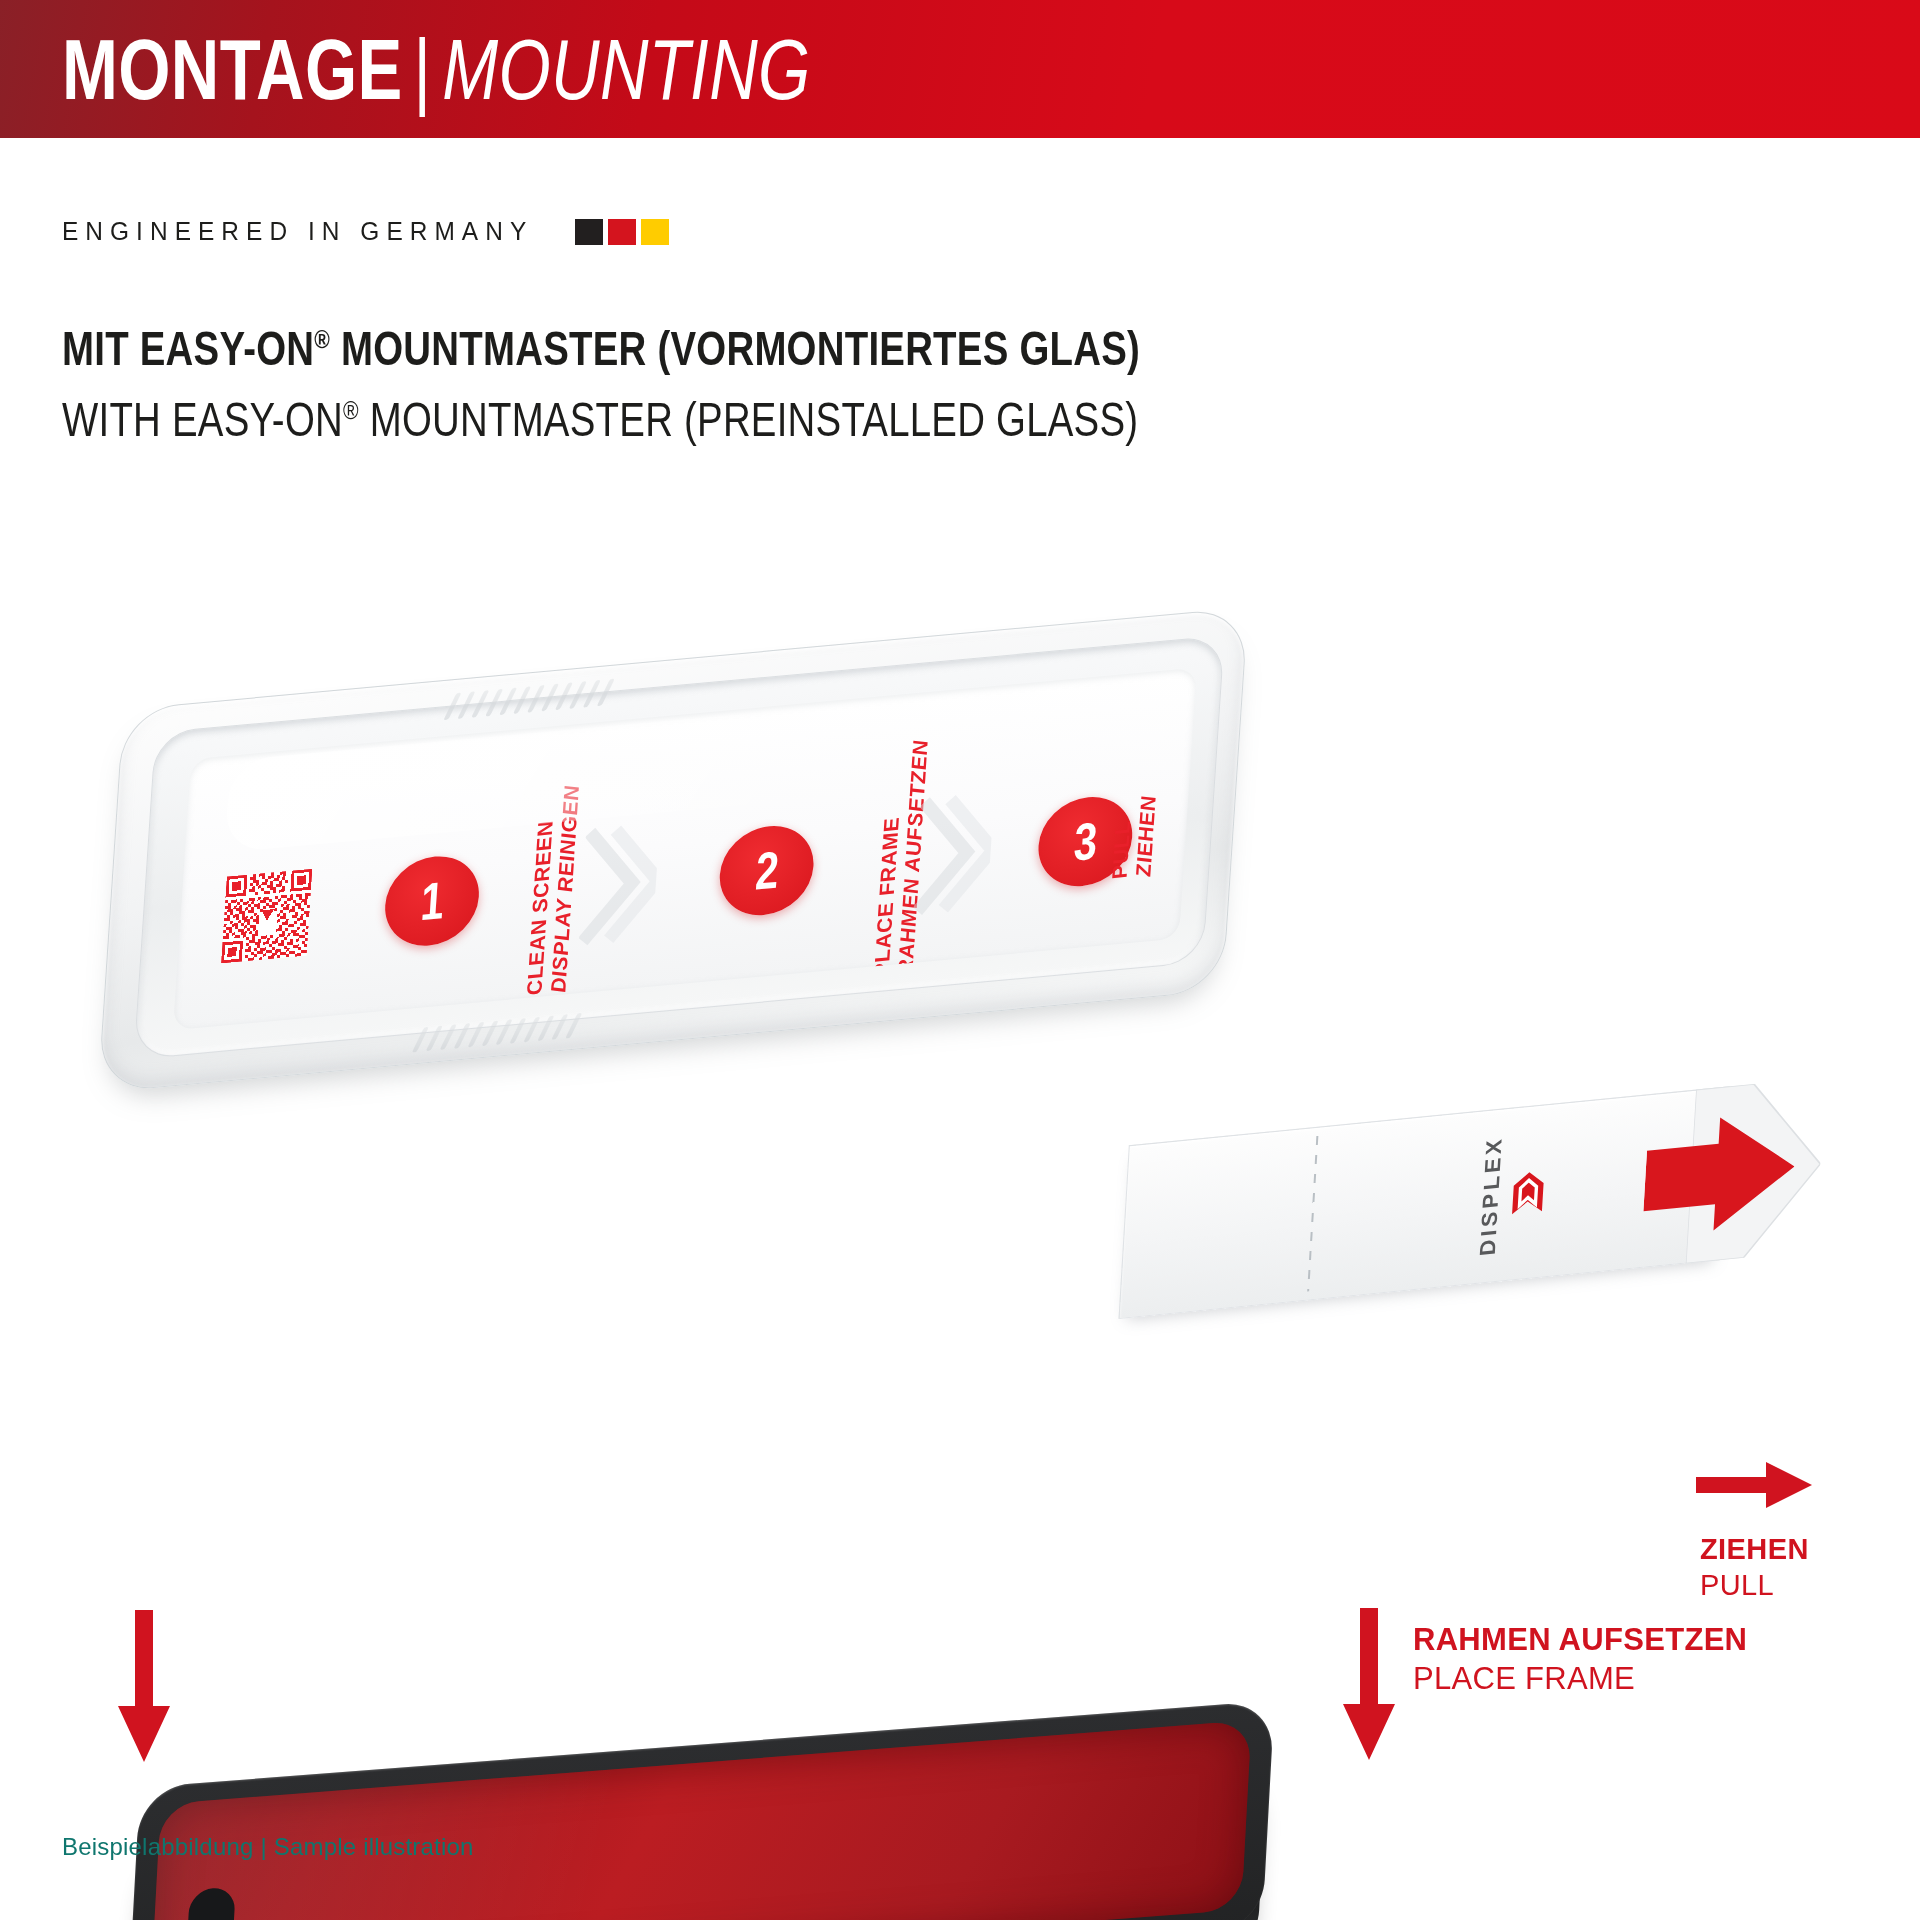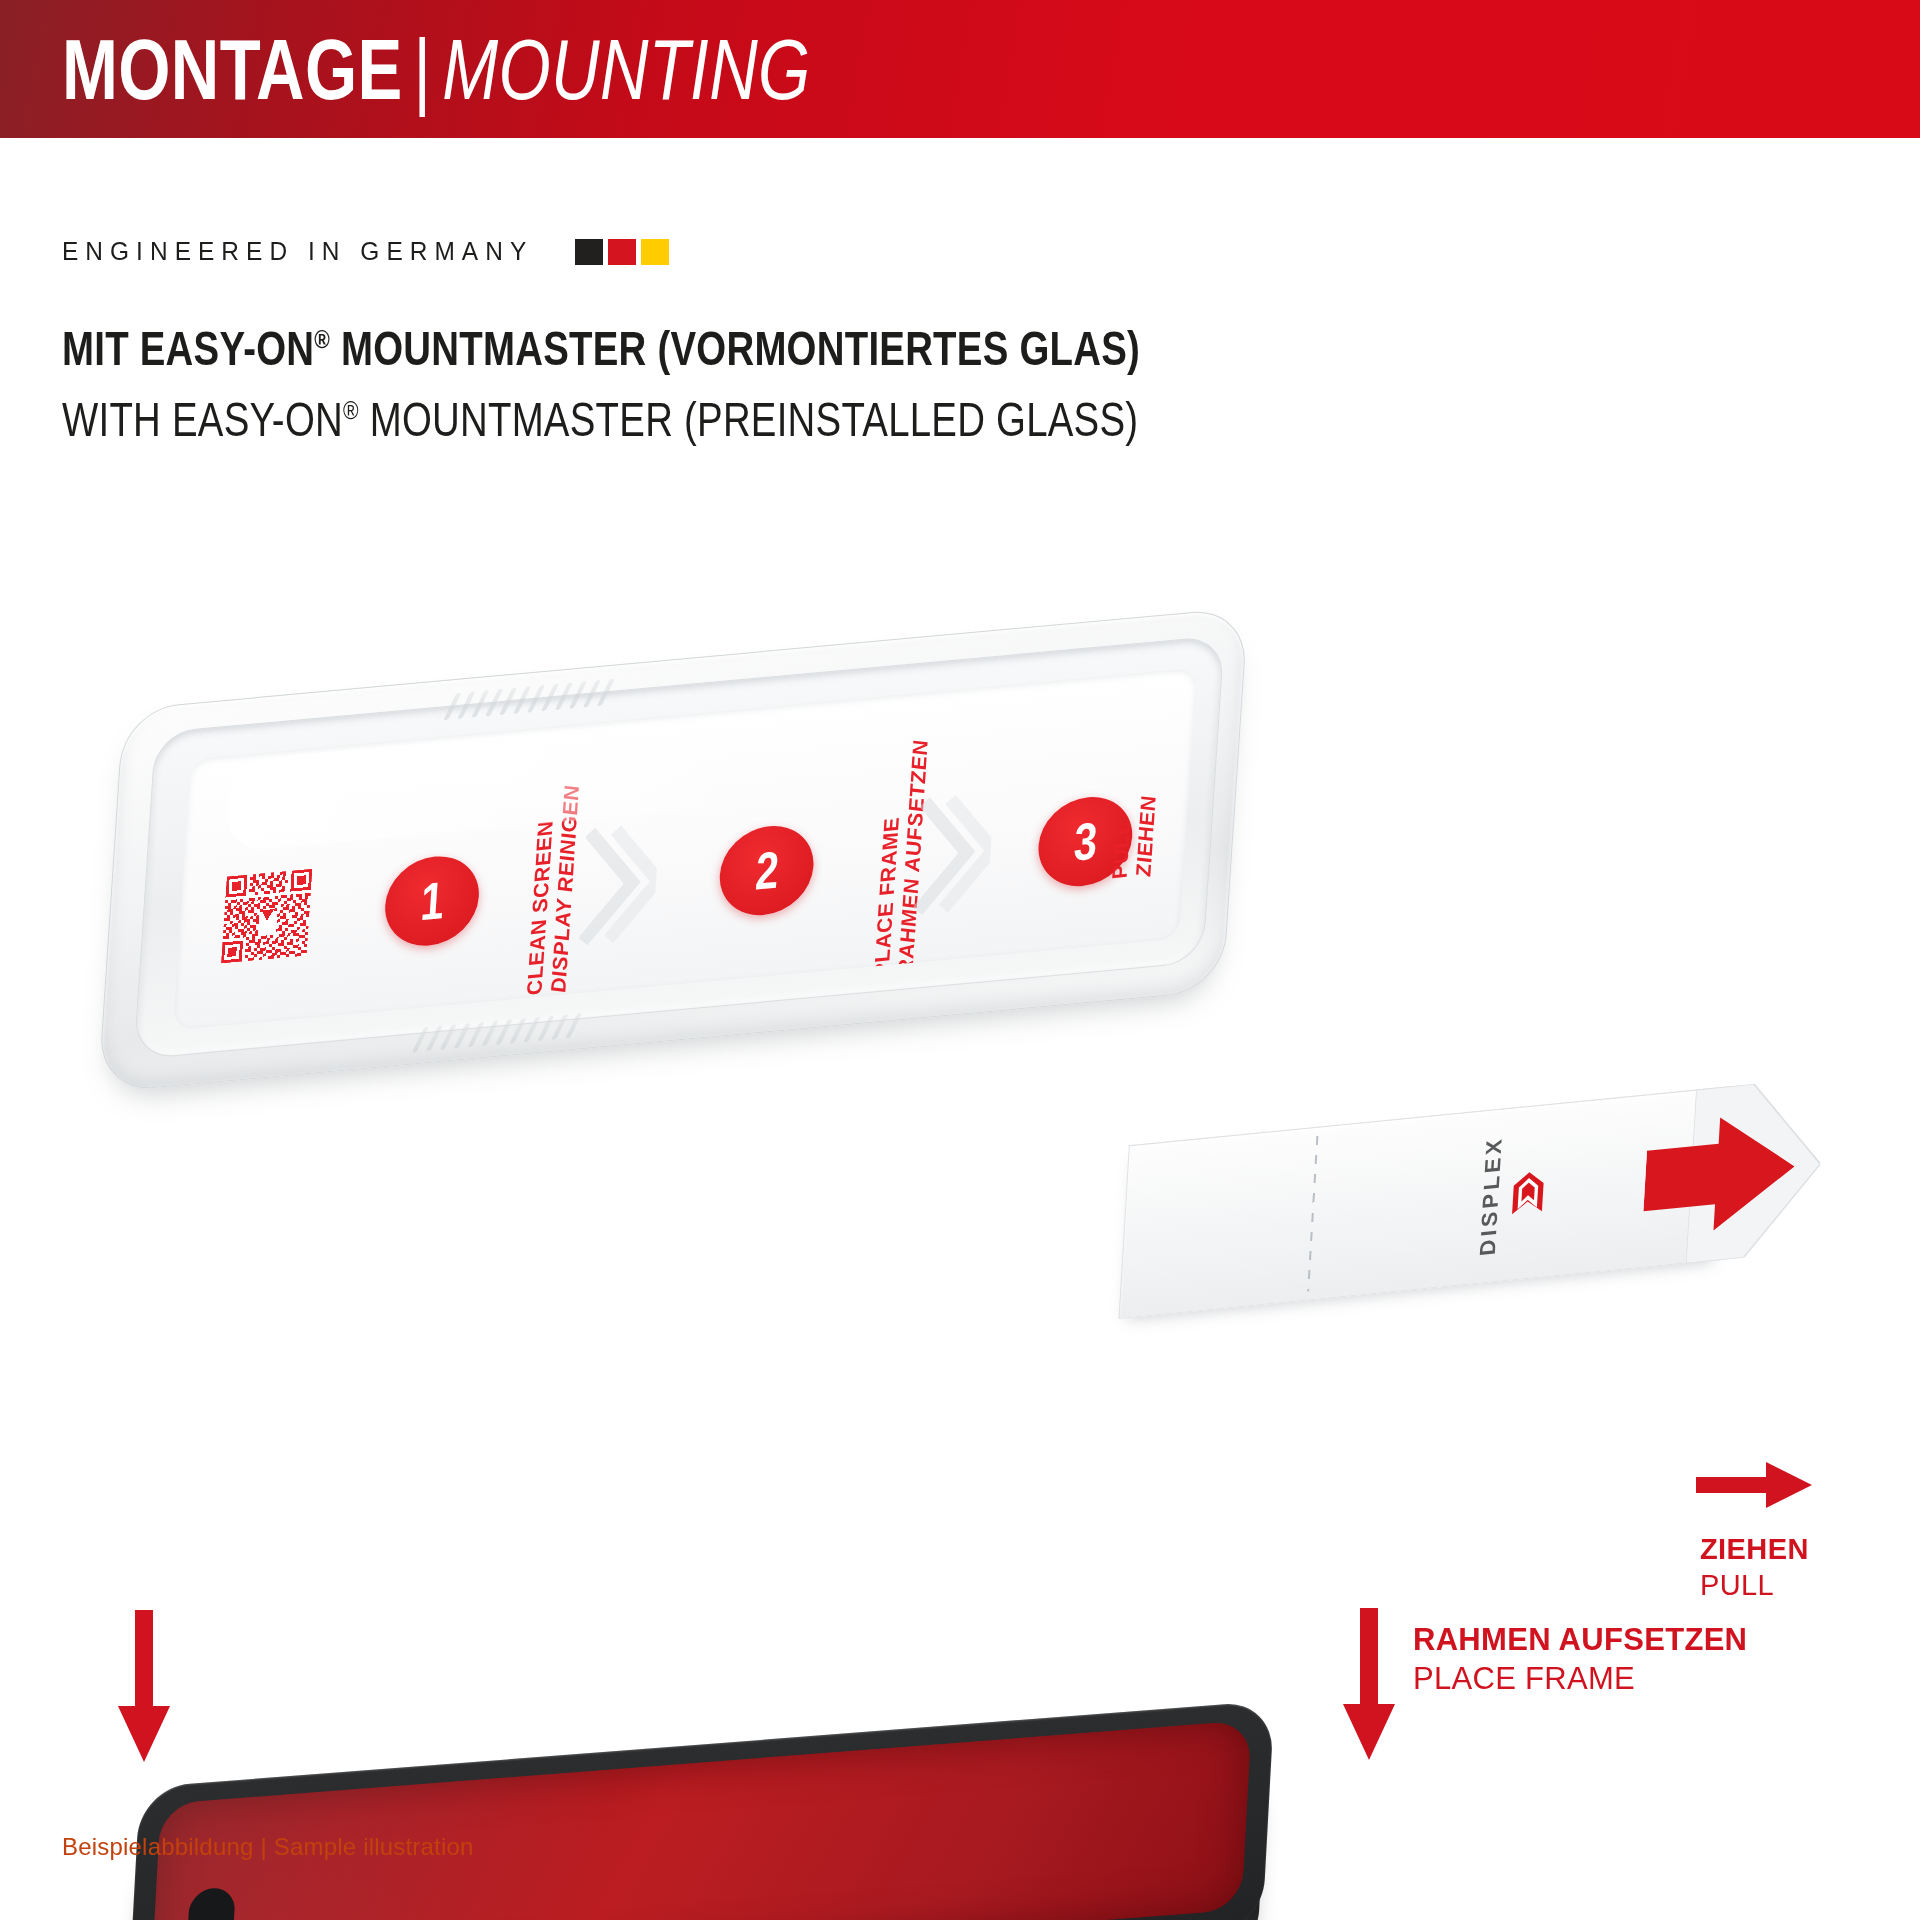--- a/index.html
+++ b/index.html
@@ -29,21 +29,21 @@
     font-family:"Liberation Sans Narrow","Liberation Sans",sans-serif;
     transform:scaleX(.78);
     transform-origin:left center;
   }
   .banner-title .b{ font-weight:bold; }
   .banner-title .sep{ font-weight:400; padding:0 14px; }
   .banner-title .i{ font-style:italic; font-weight:400; }
 
   
   .eyebrow{
-    position:absolute; left:62px; top:236px;
+    position:absolute; left:62px; top:216px;
     display:flex; align-items:center; gap:12px;
   }
   .eyebrow-text{
     font-size:26px; letter-spacing:7.5px; color:#1d1d1b; font-weight:400;
     transform:scaleX(.94); transform-origin:left center;
     white-space:nowrap;
   }
   .flag{ display:flex; gap:5px; }
   .flag span{ display:block; width:28px; height:26px; }
 
@@ -222,21 +222,21 @@
     transform:rotate(-8deg);
   }
   .island{
     position:absolute; left:34px; top:88px; width:46px; height:112px;
     background:#17181a; border-radius:26px;
   }
 
   
   .footer{
     position:absolute; left:62px; top:1833px;
-    font-size:24px; color:#c2410c; letter-spacing:.2px;
+    font-size:24px; color:#0f766e; letter-spacing:.2px;
   }
 </style>
 </head>
 <body>
 
 <div class="banner">
   <div class="banner-title">
     <span class="b">MONTAGE</span><span class="sep">|</span><span class="i">MOUNTING</span>
   </div>
 </div>

